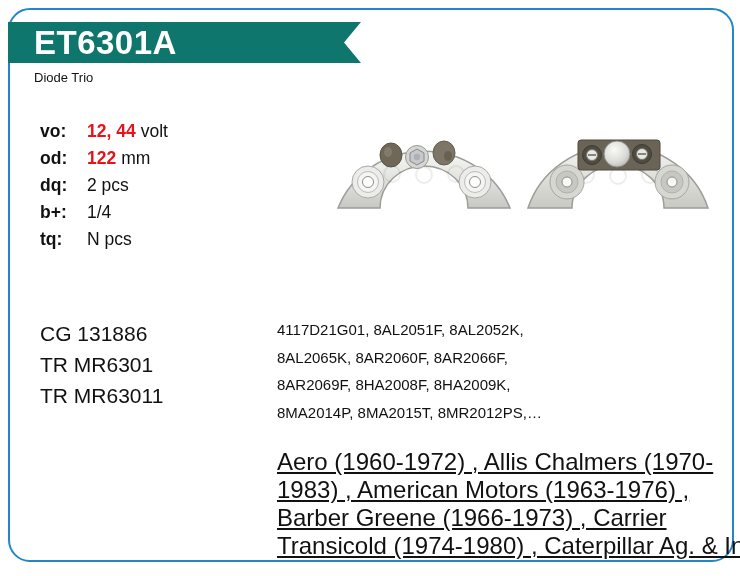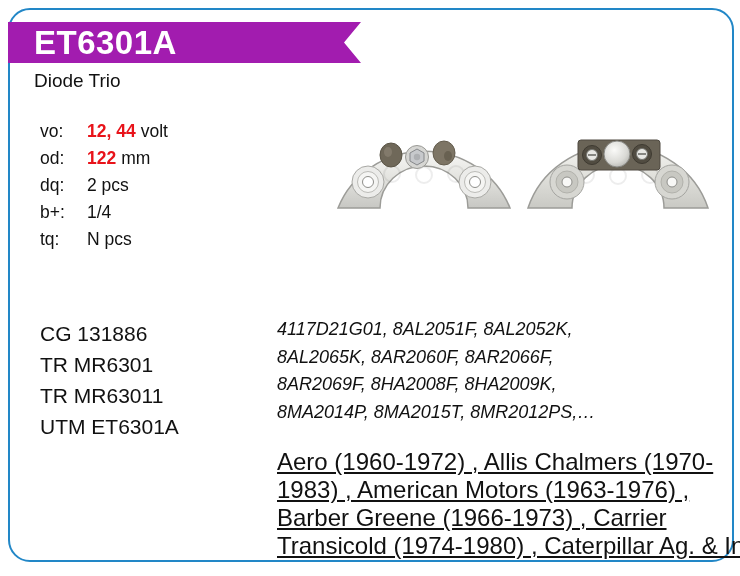--- a/index.html
+++ b/index.html
@@ -14,49 +14,49 @@
   .page-border {
     position:absolute; left:8px; top:8px;
     width:722px; height:550px;
     border:2px solid #2287c7;
     border-radius:22px;
     background:#ffffff;
   }
   .banner {
     position:absolute; left:8px; top:22px;
     width:353px; height:41px;
-    background:#a21caf;
+    background:#0f766e;
     clip-path:polygon(0 0, 100% 0, calc(100% - 17px) 50%, 100% 100%, 0 100%);
     display:flex; align-items:center;
     z-index:3;
   }
   .banner .pn {
     color:#ffffff; font-weight:bold; font-size:33px;
     padding-left:26px; letter-spacing:0.5px;
   }
   .product-type {
     position:absolute; left:34px; top:70px;
-    font-size:19px; z-index:2;
+    font-size:13px; z-index:2;
   }
   .specs {
     position:absolute; left:40px; top:118px;
     font-size:17.5px; z-index:2;
   }
   .spec-row { height:27px; line-height:27px; white-space:nowrap; }
-  .spec-label { display:inline-block; width:47px; font-weight:normal; }
+  .spec-label { display:inline-block; width:47px; font-weight:bold; }
   .spec-value.red { color:#e8131a; font-weight:bold; }
   .spec-unit { margin-left:5px; }
   .crossrefs {
     position:absolute; left:40px; top:318px;
     font-size:21px; line-height:31px; z-index:2;
   }
   .oem-block {
     position:absolute; left:277px; top:316px;
-    font-size:18px; line-height:27.5px;
-    white-space:pre; z-index:2;font-style:italic;
+    font-size:15px; line-height:27.5px;
+    white-space:pre; z-index:2;
   }
   .apps-block {
     position:absolute; left:277px; top:448px;
     font-size:24px; line-height:28px;
     white-space:pre; z-index:2;text-decoration:underline;
   }
   .images {
     position:absolute; left:332px; top:112px;
     display:flex; gap:4px; z-index:2;
   }
@@ -88,21 +88,20 @@
   </div>
   <div class="spec-row">
     <span class="spec-label">tq:</span><span class="spec-value">N pcs</span>
   </div>
 </div>
 
 <div class="crossrefs">
   <div>CG 131886</div>
   <div>TR MR6301</div>
   <div>TR MR63011</div>
-  <div>UTM ET6301A</div>
 </div>
 
 <div class="oem-block">4117D21G01, 8AL2051F, 8AL2052K,
 8AL2065K, 8AR2060F, 8AR2066F,
 8AR2069F, 8HA2008F, 8HA2009K,
 8MA2014P, 8MA2015T, 8MR2012PS,…</div>
 
 <div class="apps-block">Aero (1960-1972) , Allis Chalmers (1970-
 1983) , American Motors (1963-1976) ,
 Barber Greene (1966-1973) , Carrier

